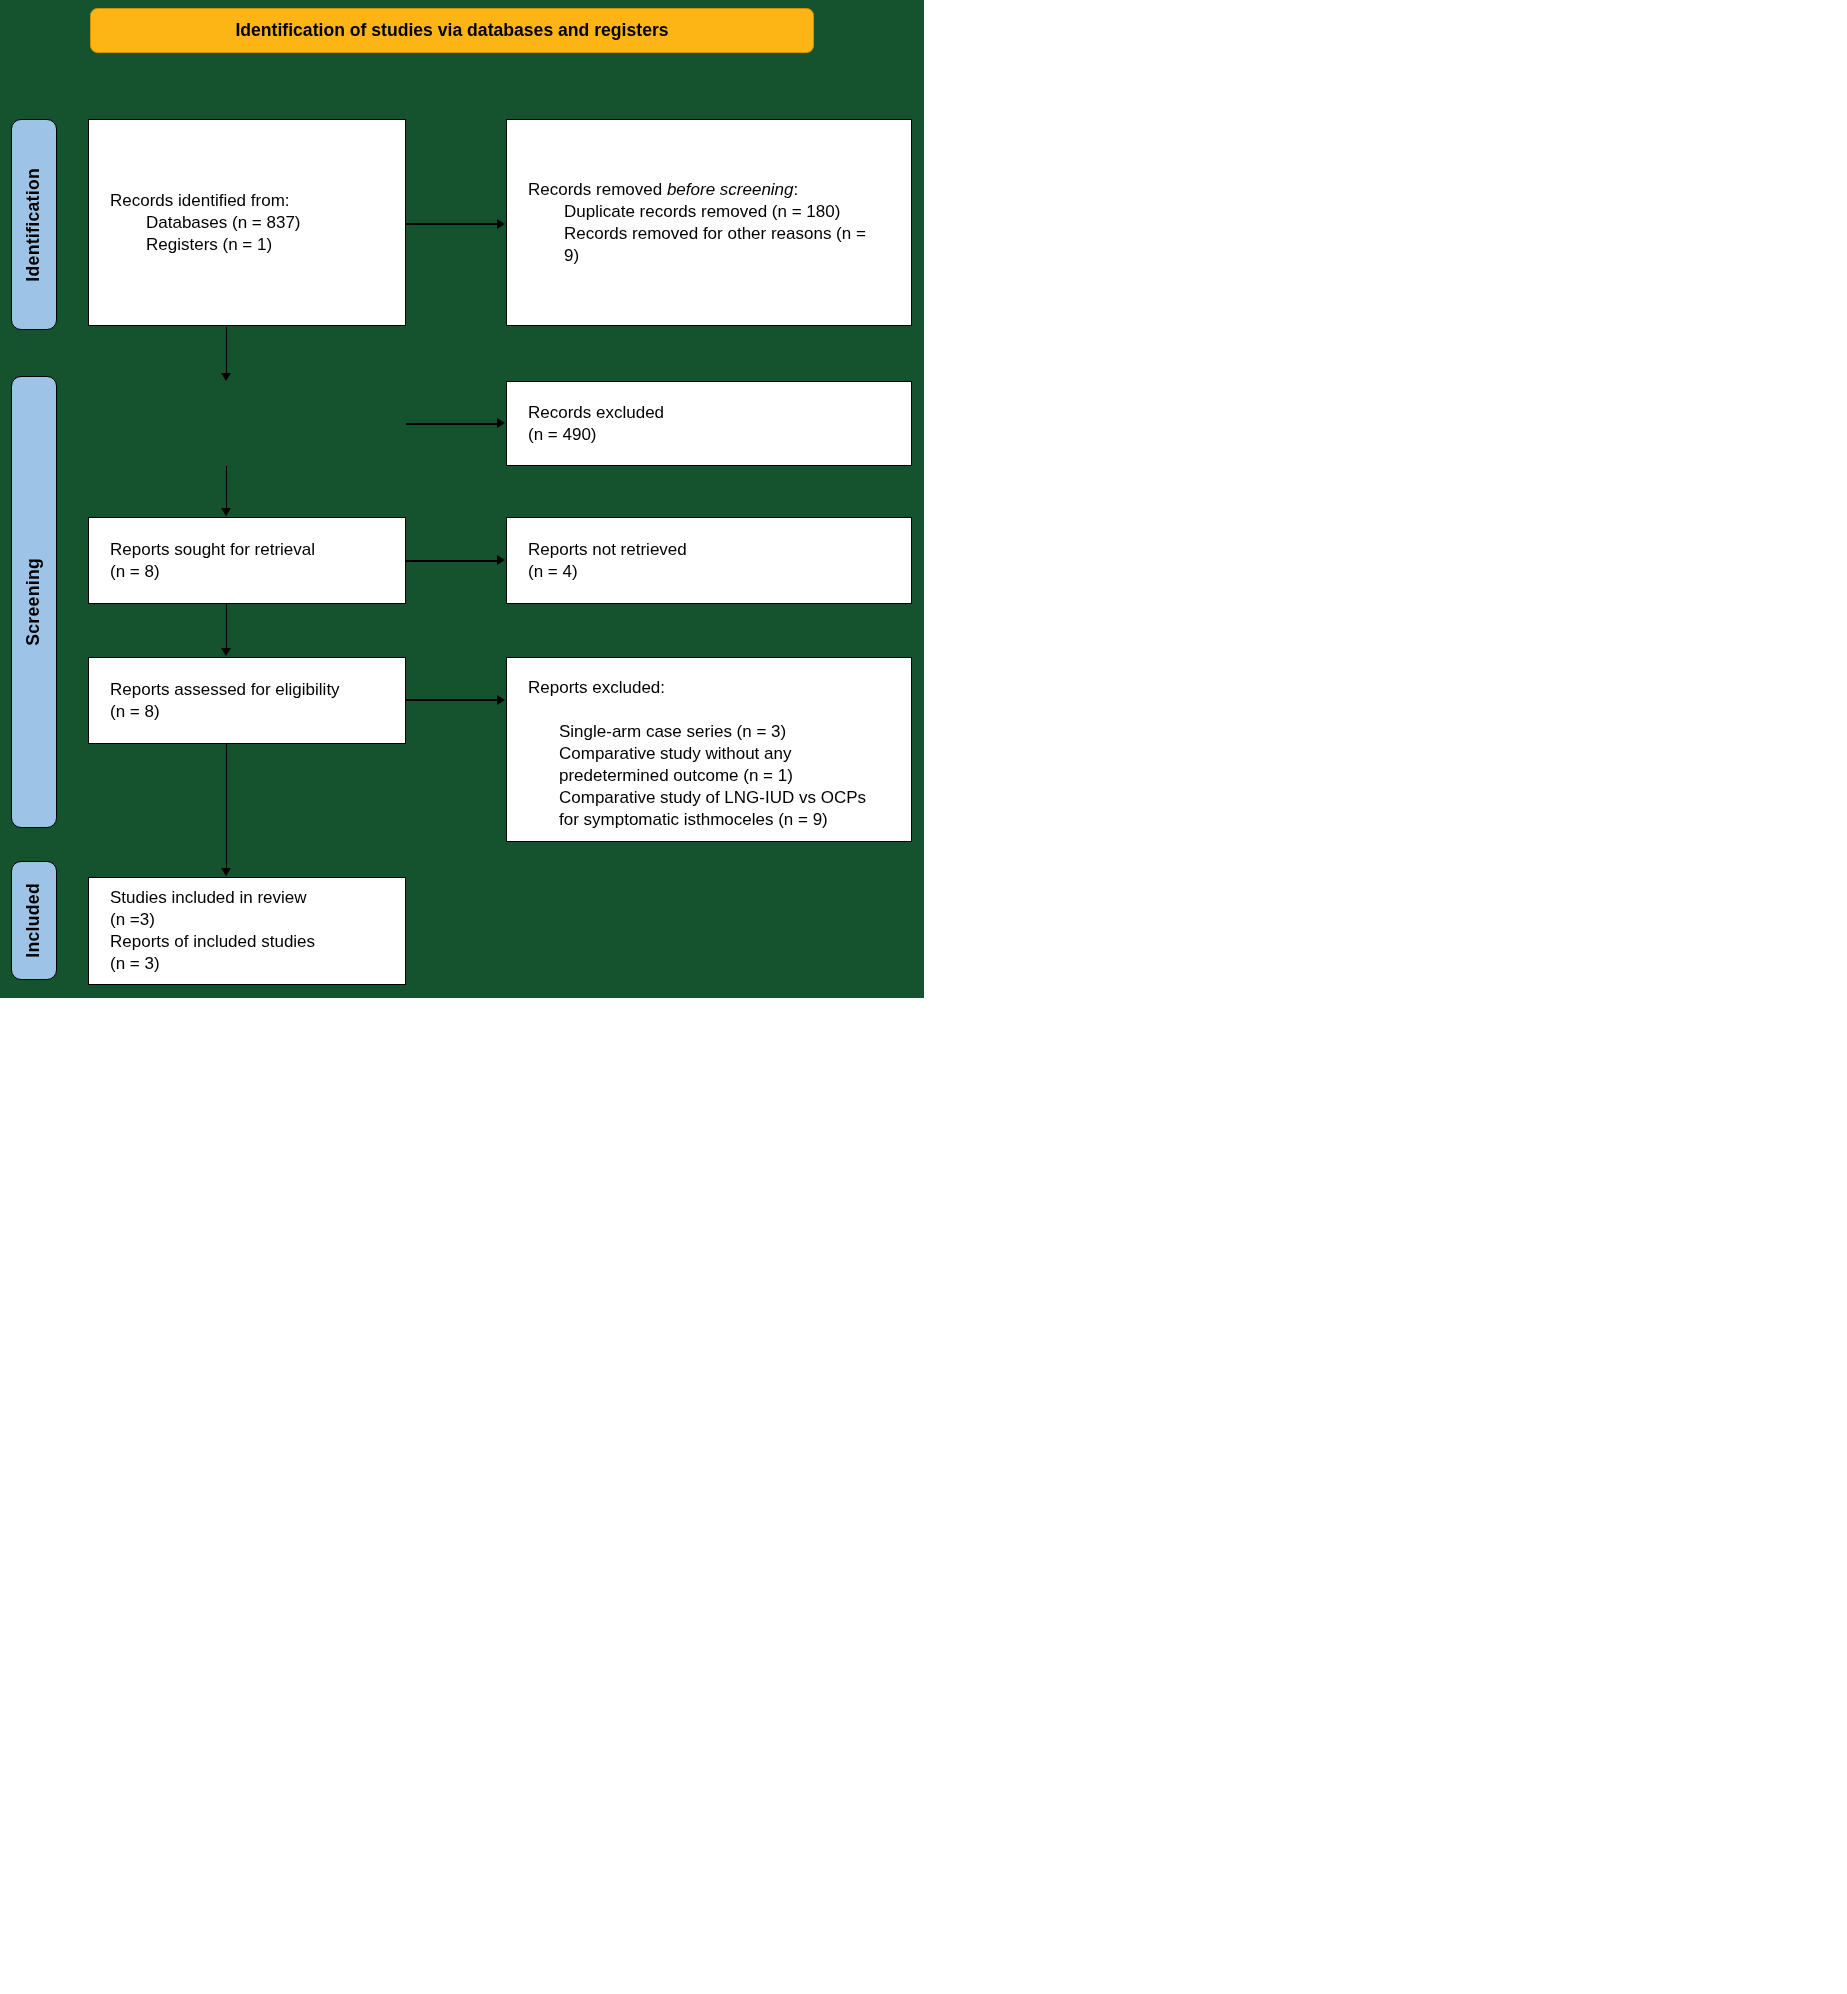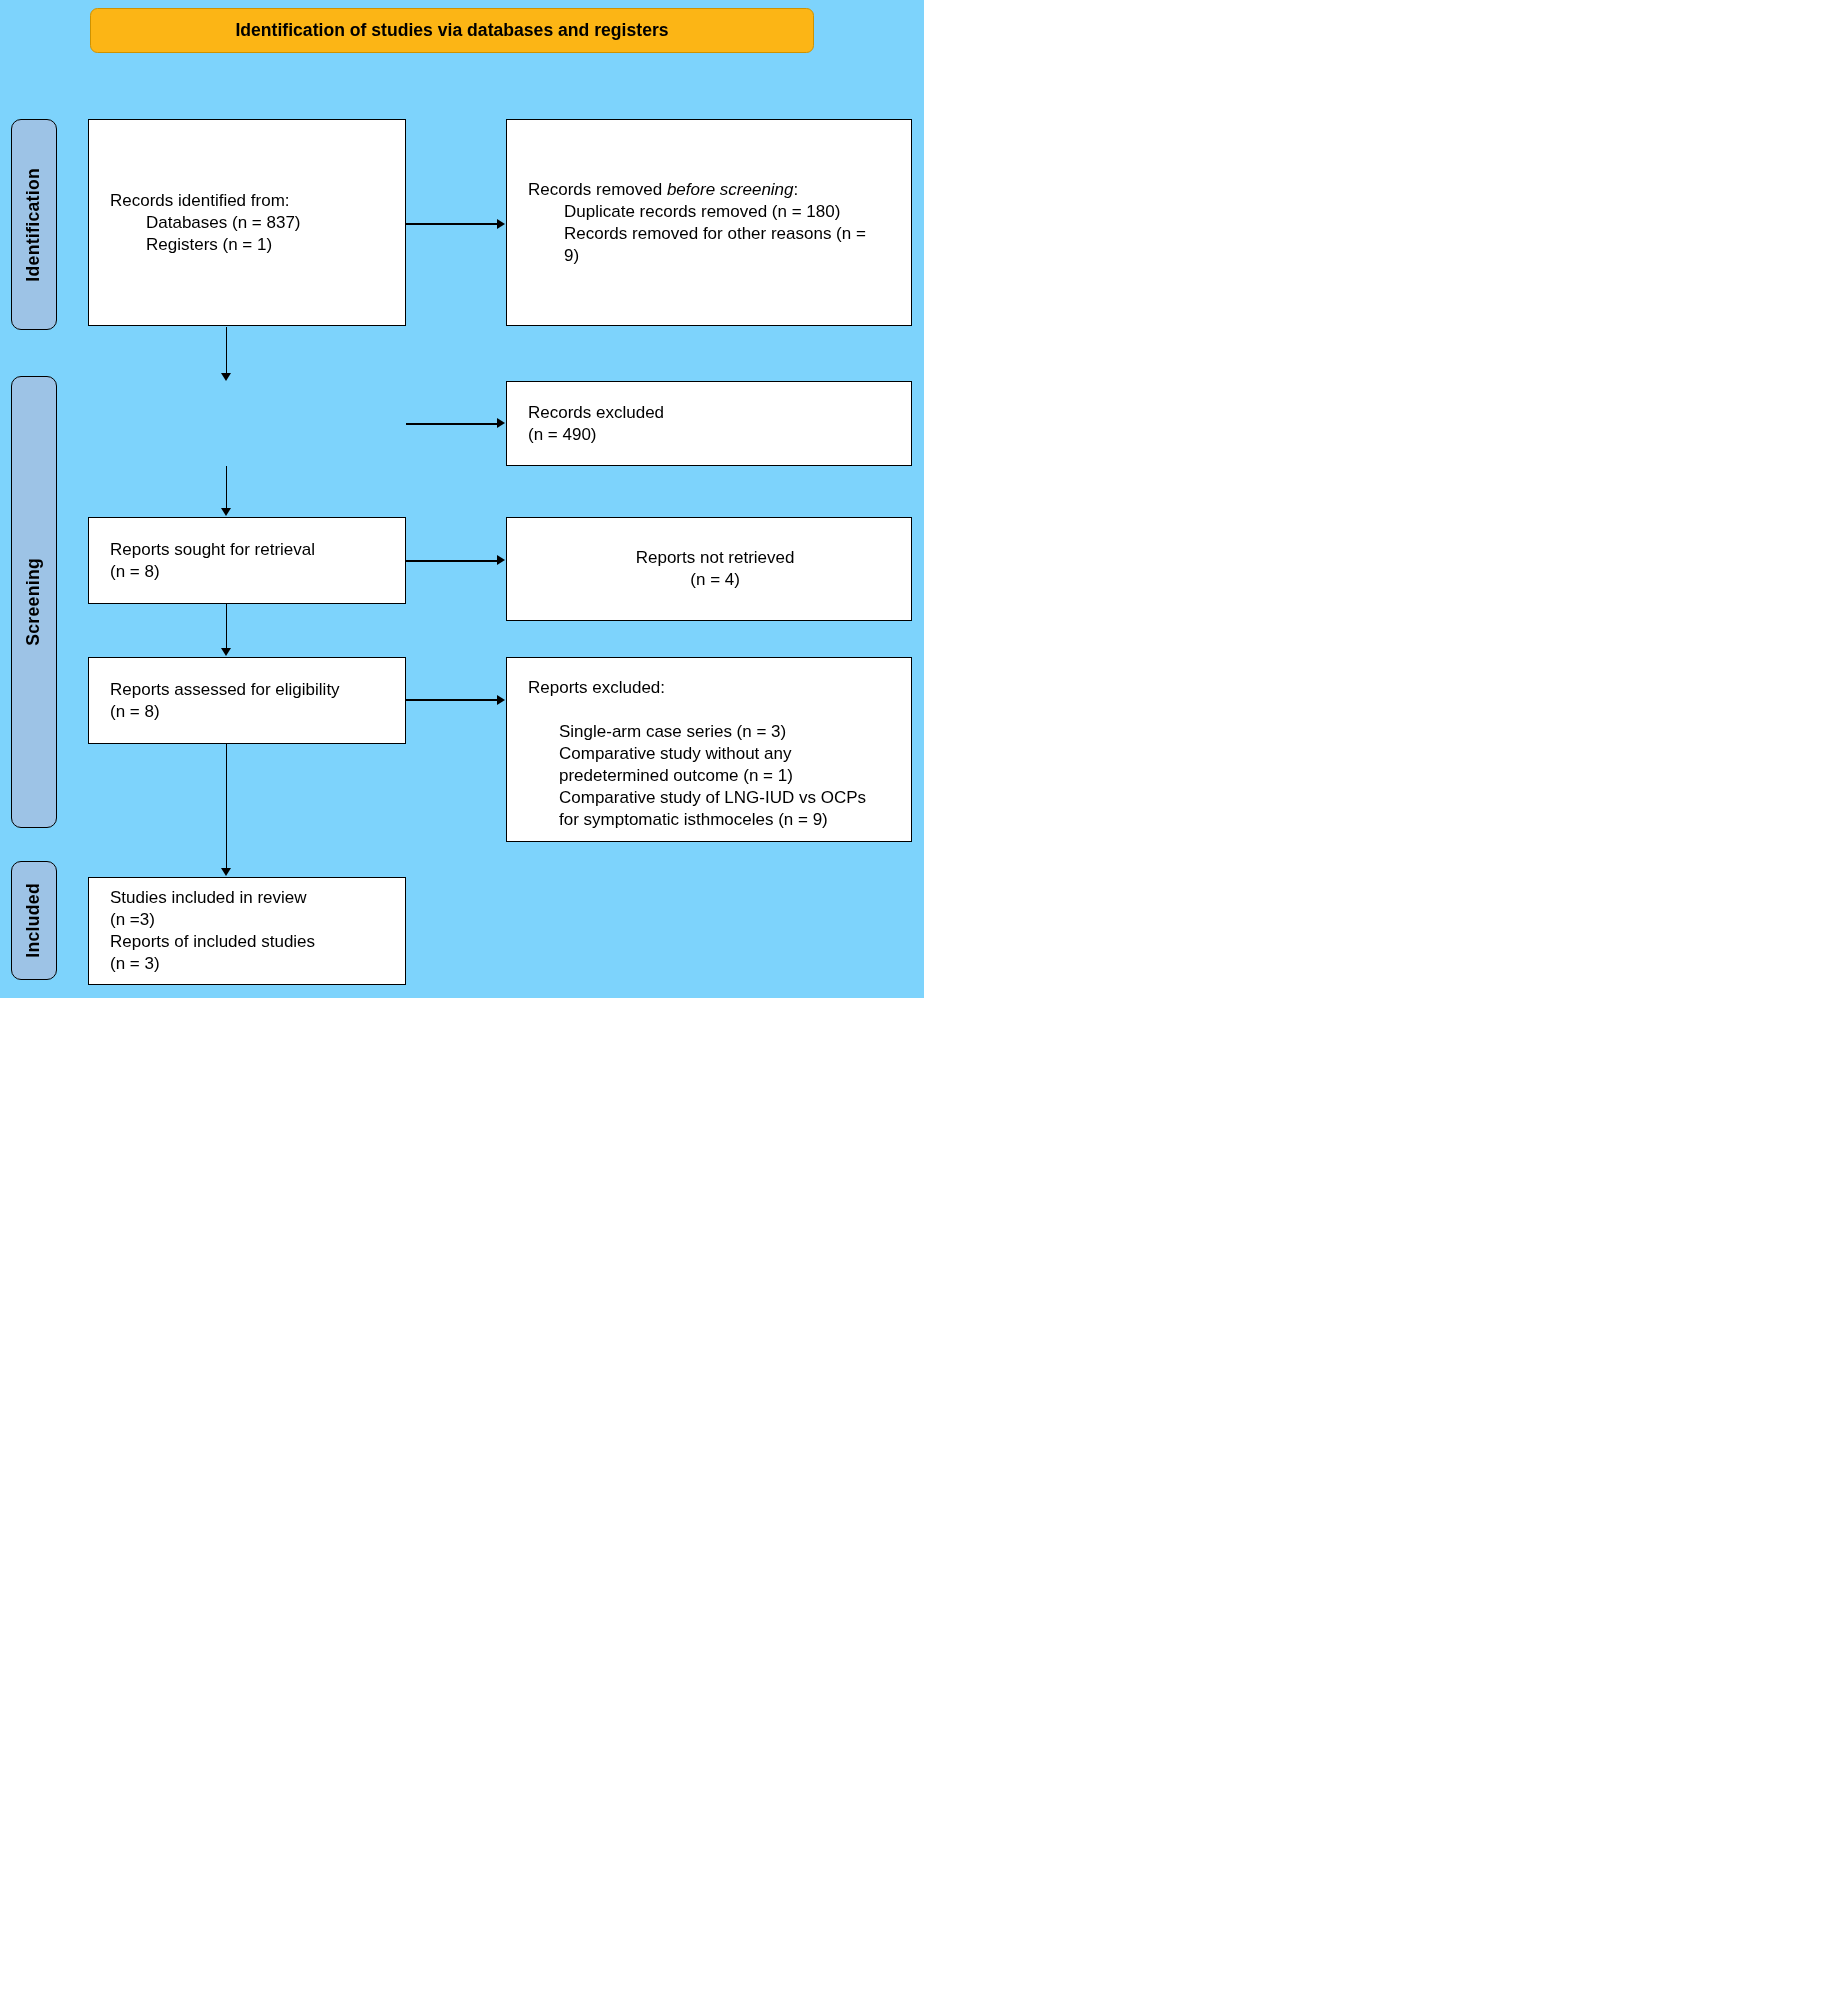--- a/index.html
+++ b/index.html
@@ -1,20 +1,20 @@
 <!DOCTYPE html>
 <html style="font-size:10px"><head>
 <meta charset="utf-8">
 <style>
   html, body { margin: 0; padding: 0; background: #ffffff; }
   .page {
     position: relative;
     width: 924px;
     height: 998px;
-    background: #7dd3fc;
+    background: #14532d;
     font-family: "Liberation Sans", sans-serif;
     color: #000000;
     overflow: hidden;
   }
 
   
   .banner {
     position: absolute;
     left: 90px; top: 8.2px;
     width: 724px; height: 45px;
@@ -59,21 +59,21 @@
     padding-left: 21px; padding-right: 8.8px;
     font-size: 17px; line-height: 22px;
   }
   .col-left  { left: 88px; width: 318px; }
   .col-right { left: 506px; width: 406px; }
   .box-records-identified { top: 119px;  height: 207px; }
   .box-records-removed    { top: 119px;  height: 207px; }
   .box-records-screened   { top: 381px;  height: 85px; }
   .box-records-excluded   { top: 381px;  height: 85px; }
   .box-reports-sought     { top: 517px;  height: 87px; }
-  .box-reports-not-retrieved { top: 517px; height: 104px; text-align: center; }
+  .box-reports-not-retrieved { top: 517px; height: 87px; }
   .box-reports-assessed   { top: 657px; height: 87px; }
   .box-reports-excluded   { top: 657px; height: 185px; justify-content: flex-start; padding-top: 19px; }
   .box-studies-included   { top: 877px; height: 108px; }
 
   .line { white-space: nowrap; }
   .ind  { padding-left: 36px; }
   .ind2 { padding-left: 31px; }
   .it   { font-style: italic; }
   .spacer { height: 22px; }
 

